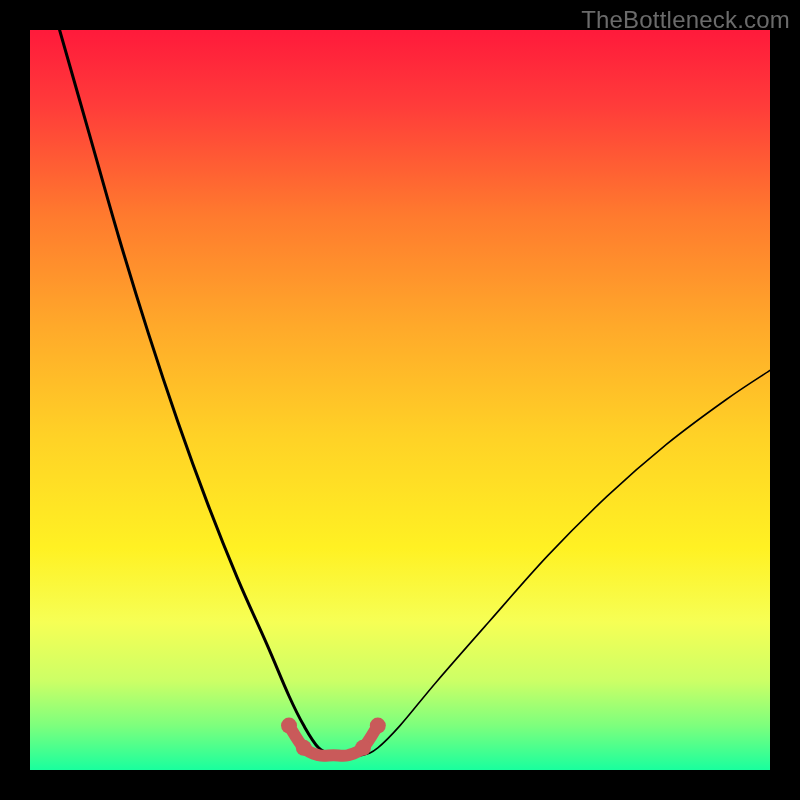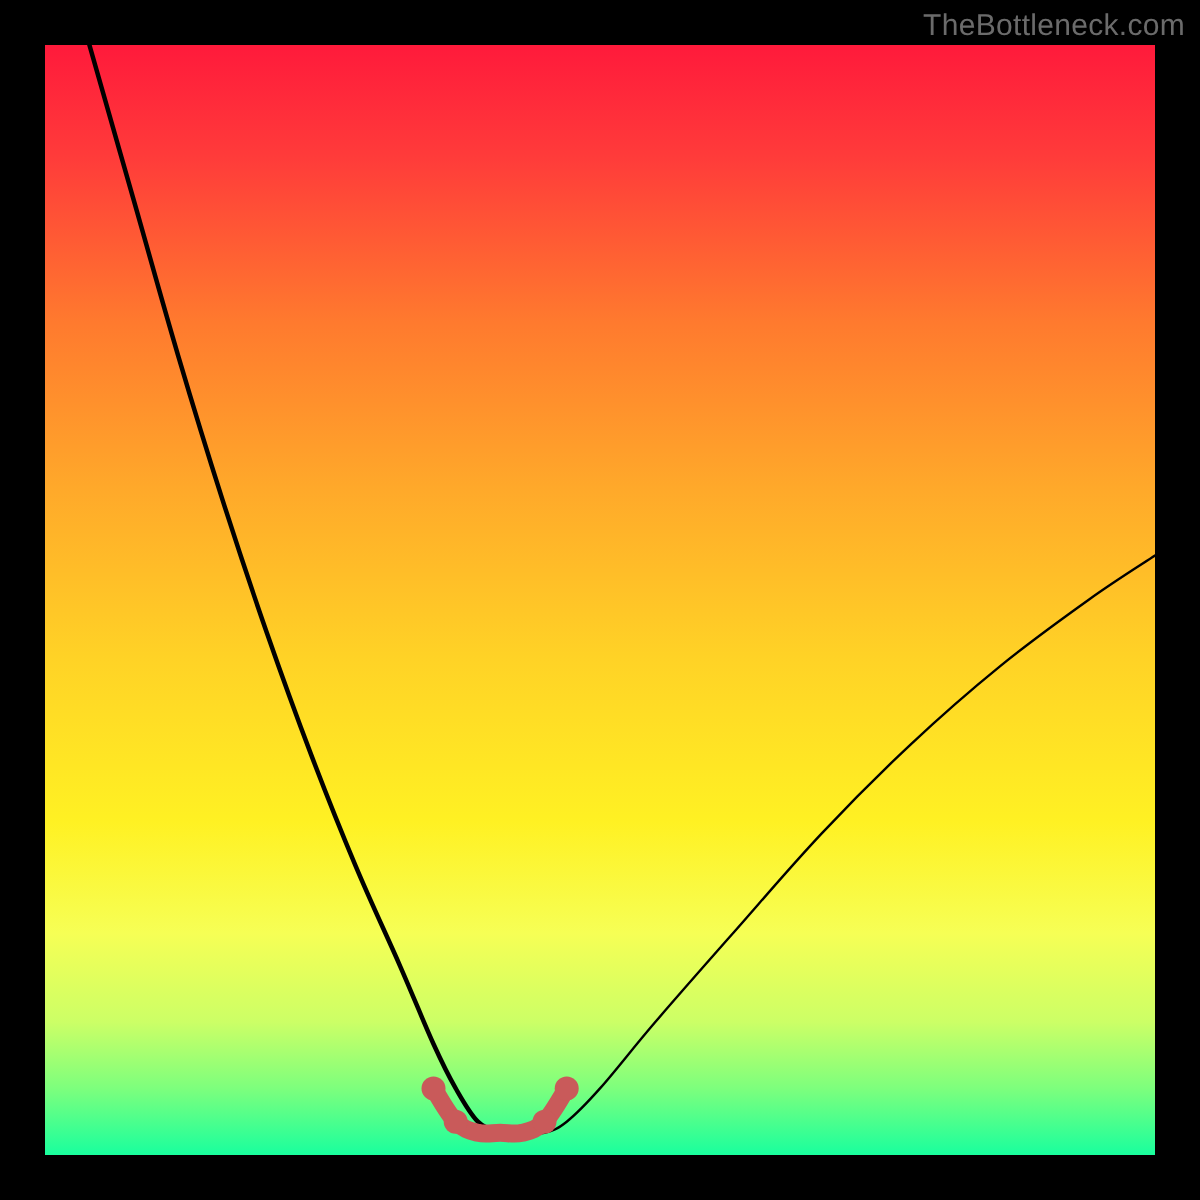--- a/index.html
+++ b/index.html
@@ -23,21 +23,21 @@
     top: 30px;
     width: 740px;
     height: 740px;
     overflow: hidden;
   }
   .watermark {
     position: absolute;
     top: 6px;
     right: 10px;
     color: #6b6b6b;
-    font-size: 20px;
+    font-size: 24px;
     font-weight: 500;
     letter-spacing: 0.2px;
     pointer-events: none;
     user-select: none;
   }
   svg { display: block; }
 </style>
 </head>
 <body>
 

